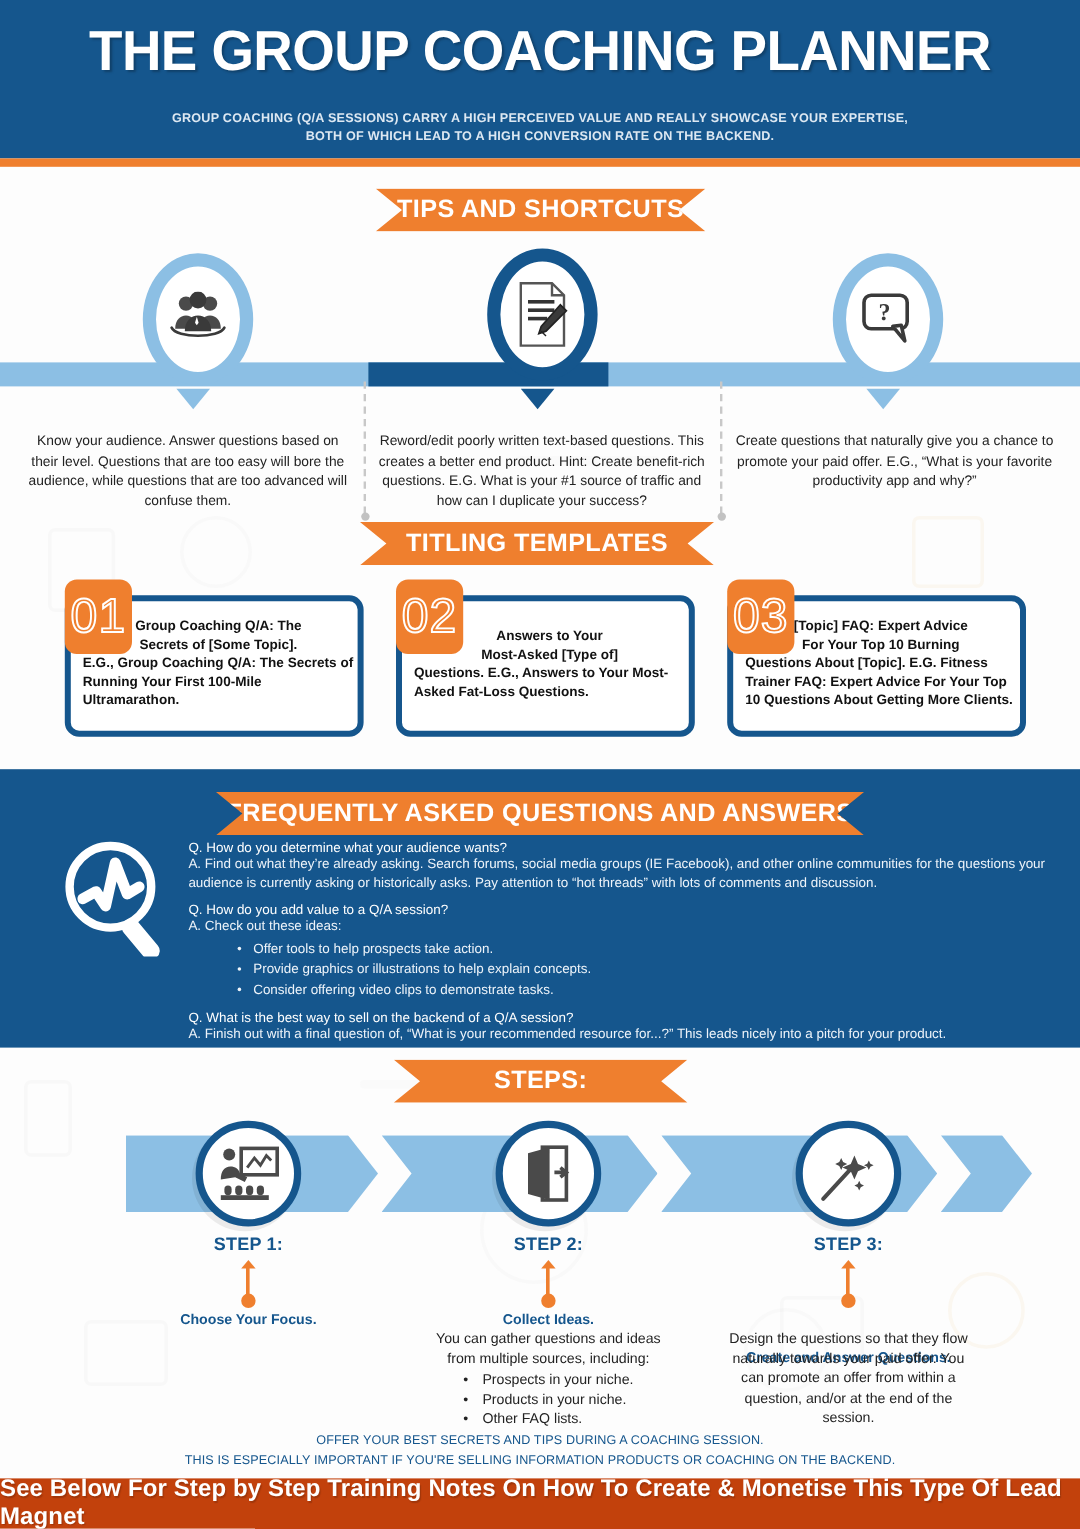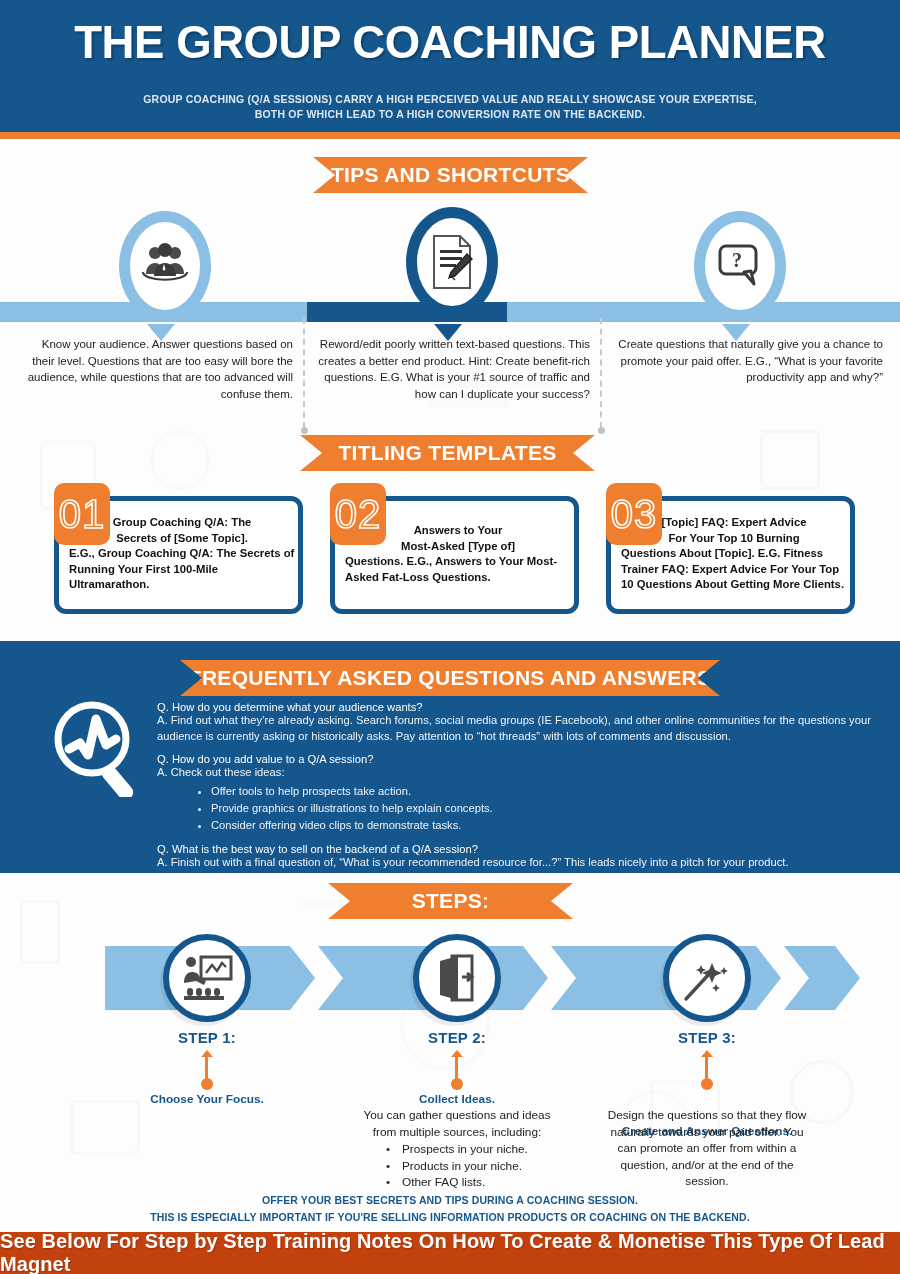--- a/index.html
+++ b/index.html
@@ -66,22 +66,22 @@
   }
   .ring-light { border:11px solid #8cbfe4; }
   .ring-dark  { border:11px solid #15568d; }
 
   .tri { position:absolute; width:0; height:0; border-left:14px solid transparent;
          border-right:14px solid transparent; }
   .tri-light { border-top:17px solid #8cbfe4; }
   .tri-dark  { border-top:17px solid #15568d; }
 
   .tip-text {
-    position:absolute; text-align:right; font-size:11.5px; line-height:16.5px;
-    color:#222; top:336px;
+    position:absolute; text-align:center; font-size:11.5px; line-height:16.5px;
+    color:#222; top:360px;
   }
   .vdash {
     position:absolute; width:0; border-left:2px dashed #c8c8c8; top:318px; height:110px;
   }
   .vdash:after {
     content:''; position:absolute; left:-4px; bottom:-6px; width:7px; height:7px;
     border-radius:50%; background:#c2c2c2;
   }
 
   
@@ -146,21 +146,21 @@
     position:absolute; top:1107px; width:210px; text-align:center;
     font-size:11.8px; line-height:16.5px; color:#222;
   }
   .step-desc ul { list-style:none; margin-top:1px; }
   .step-desc li { text-align:left; padding-left:50px; position:relative; }
   .step-desc li:before { content:'\2022'; position:absolute; left:34px; }
 
   
   .note {
     position:absolute; left:0; width:900px; text-align:center;
-    font-size:10.5px; font-weight:bold; color:#15568d; letter-spacing:0.1px;
+    font-size:10.5px; font-weight:normal; color:#15568d; letter-spacing:0.1px;
   }
   .footer-bar {
     position:absolute; left:0; top:1232px; width:900px; height:42px;
     background:#c2410c; display:flex; align-items:center; justify-content:center;
   }
   .footer-bar span {
     color:#ffffff; font-size:20px; font-weight:bold; letter-spacing:0.1px;
     text-shadow:1px 1px 1px rgba(0,0,0,0.18);
   }
 </style>

